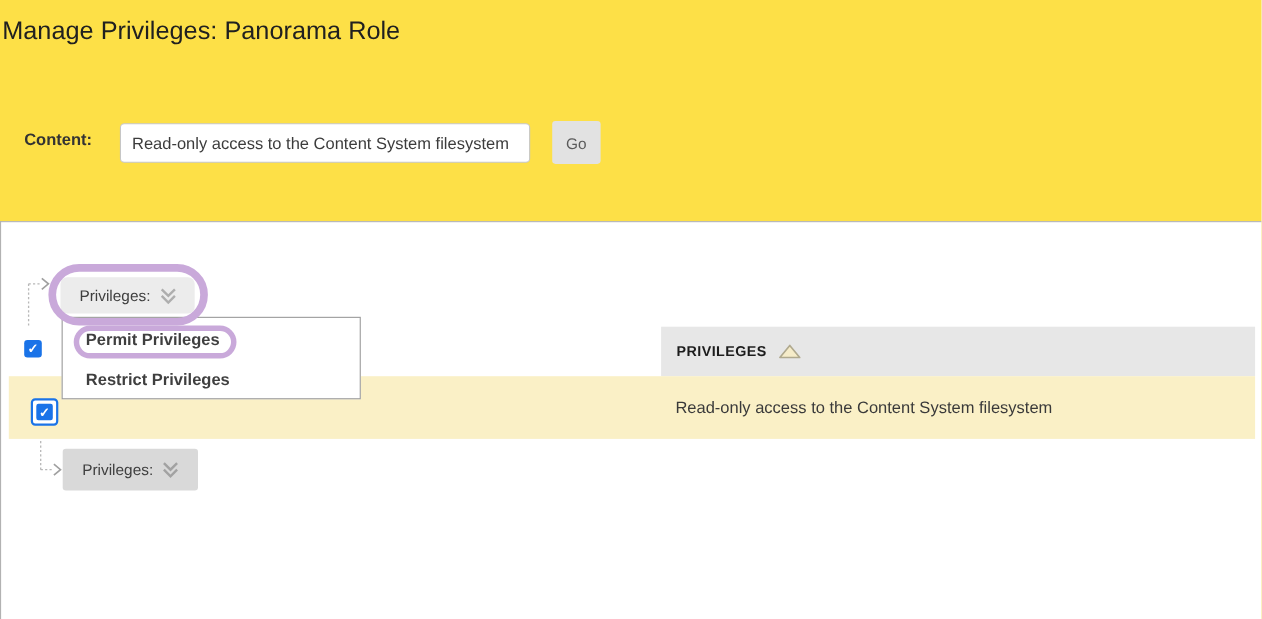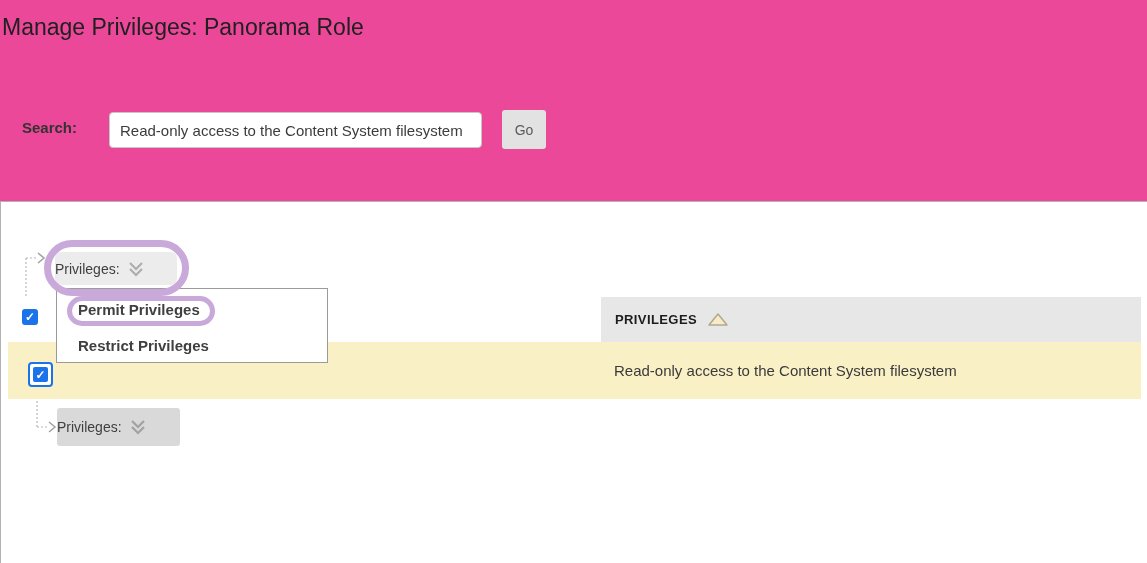--- a/index.html
+++ b/index.html
@@ -1,36 +1,36 @@
 <!DOCTYPE html>
 <html><head>
 <meta charset="utf-8">
 <style>
   * { margin:0; padding:0; box-sizing:border-box; }
   html,body { background:#f7f7f7; }
   body { font-family:"Liberation Sans", sans-serif; }
-  .screen { position:relative; width:1147px; height:563px; background:#ec4899; overflow:hidden; }
+  .screen { position:relative; width:1147px; height:563px; background:#fde047; overflow:hidden; }
 
   .page-title { position:absolute; left:2px; top:14px; font-size:23px; font-weight:400; color:#202020; }
 
   .search-label { position:absolute; left:22px; top:119px; font-size:15px; font-weight:700; color:#333; }
   .search-input { position:absolute; left:109px; top:112px; width:373px; height:36px; border:1px solid #c6c6c6;
                   border-radius:4px; background:#fff; padding:0 10px; font-family:"Liberation Sans",sans-serif;
                   font-size:15px; color:#3c3c3c; outline:none; }
   .go-button { position:absolute; left:502px; top:110px; width:44px; height:39px; background:#e2e2e2; border:none;
                border-radius:3px; font-family:"Liberation Sans",sans-serif; font-size:14px; color:#5a5a5a; cursor:pointer; }
 
   .panel { position:absolute; left:0; top:201px; right:0; bottom:0; background:#fff;
            border-top:1px solid #b2b2b2; border-left:1px solid #b2b2b2; }
 
   .connector { position:absolute; z-index:1; }
   .connector-top { left:22px; top:250px; }
   .connector-bottom { left:33px; top:399px; }
 
-  .priv-button { position:absolute; display:flex; align-items:center; gap:9px;
+  .priv-button { position:absolute; display:flex; align-items:center; justify-content:center; gap:9px;
                  font-size:14px; color:#3f3f3f; cursor:pointer; border:none; font-family:"Liberation Sans",sans-serif; }
   .priv-button-top { left:55px; top:252px; width:122px; height:33px; background:#ececec; border-radius:6px; z-index:2; }
   .priv-button-bottom { left:57px; top:408px; width:123px; height:38px; background:#d9d9d9; border-radius:3px; }
 
   .ring { position:absolute; border:7px solid #c9a9da; border-radius:28px; background:transparent; pointer-events:none; }
   .ring-button { left:44px; top:240px; width:145px; height:56px; z-index:6; }
   .ring-menu-item { left:67px; top:296px; width:148px; height:30px; border-width:5px; border-radius:16px; z-index:7; }
 
   .dropdown { position:absolute; left:56px; top:288px; width:272px; height:75px; background:#fff;
               border:1px solid #9b9b9b; z-index:5;font-weight:bold; }
@@ -55,21 +55,21 @@
   .row-text { position:absolute; left:606px; top:0; height:57px; display:flex; align-items:center;
               font-size:15px; color:#3a3a3a; }
 </style>
 </head>
 <body>
 
 <div class="screen">
 
   <h1 class="page-title">Manage Privileges: Panorama Role</h1>
 
-  <label class="search-label">Search:</label>
+  <label class="search-label">Content:</label>
   <input class="search-input" type="text" value="Read-only access to the Content System filesystem" style="">
   <button class="go-button">Go</button>
 
   <div class="panel"></div>
 
   <svg class="connector connector-top" width="30" height="50">
     <line x1="4" y1="8" x2="14" y2="8" stroke="#b8b8b8" stroke-width="1.2" stroke-dasharray="2,2"></line>
     <line x1="4" y1="8" x2="4" y2="46" stroke="#b8b8b8" stroke-width="1.2" stroke-dasharray="2,2"></line>
     <path d="M16,3 L22,8 L16,13" fill="none" stroke="#a0a0a0" stroke-width="1.5"></path>
   </svg>

